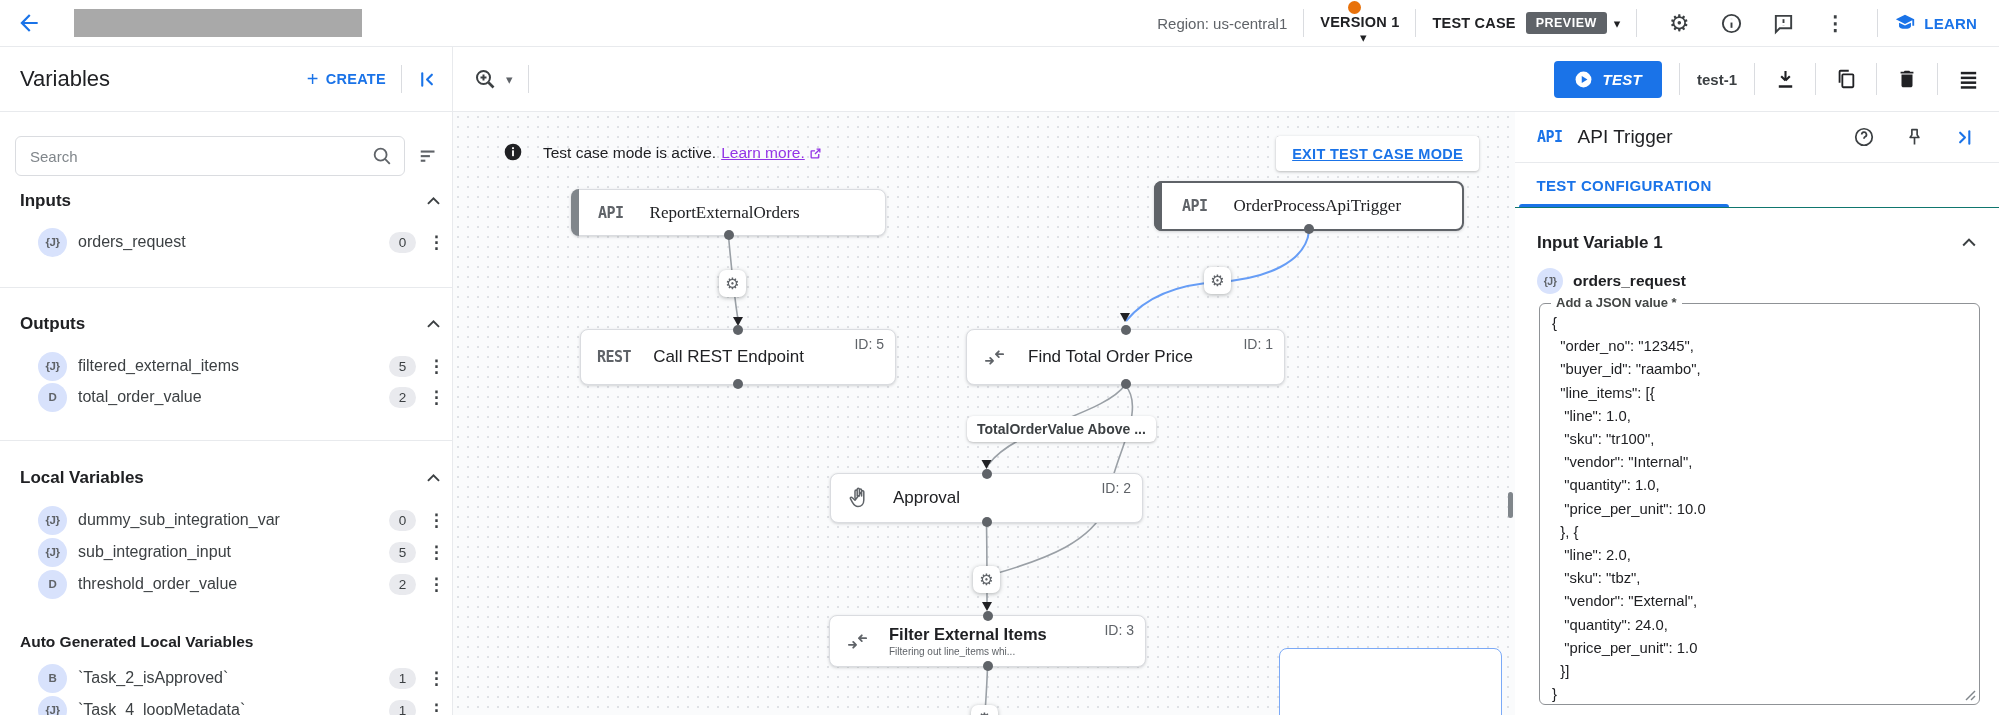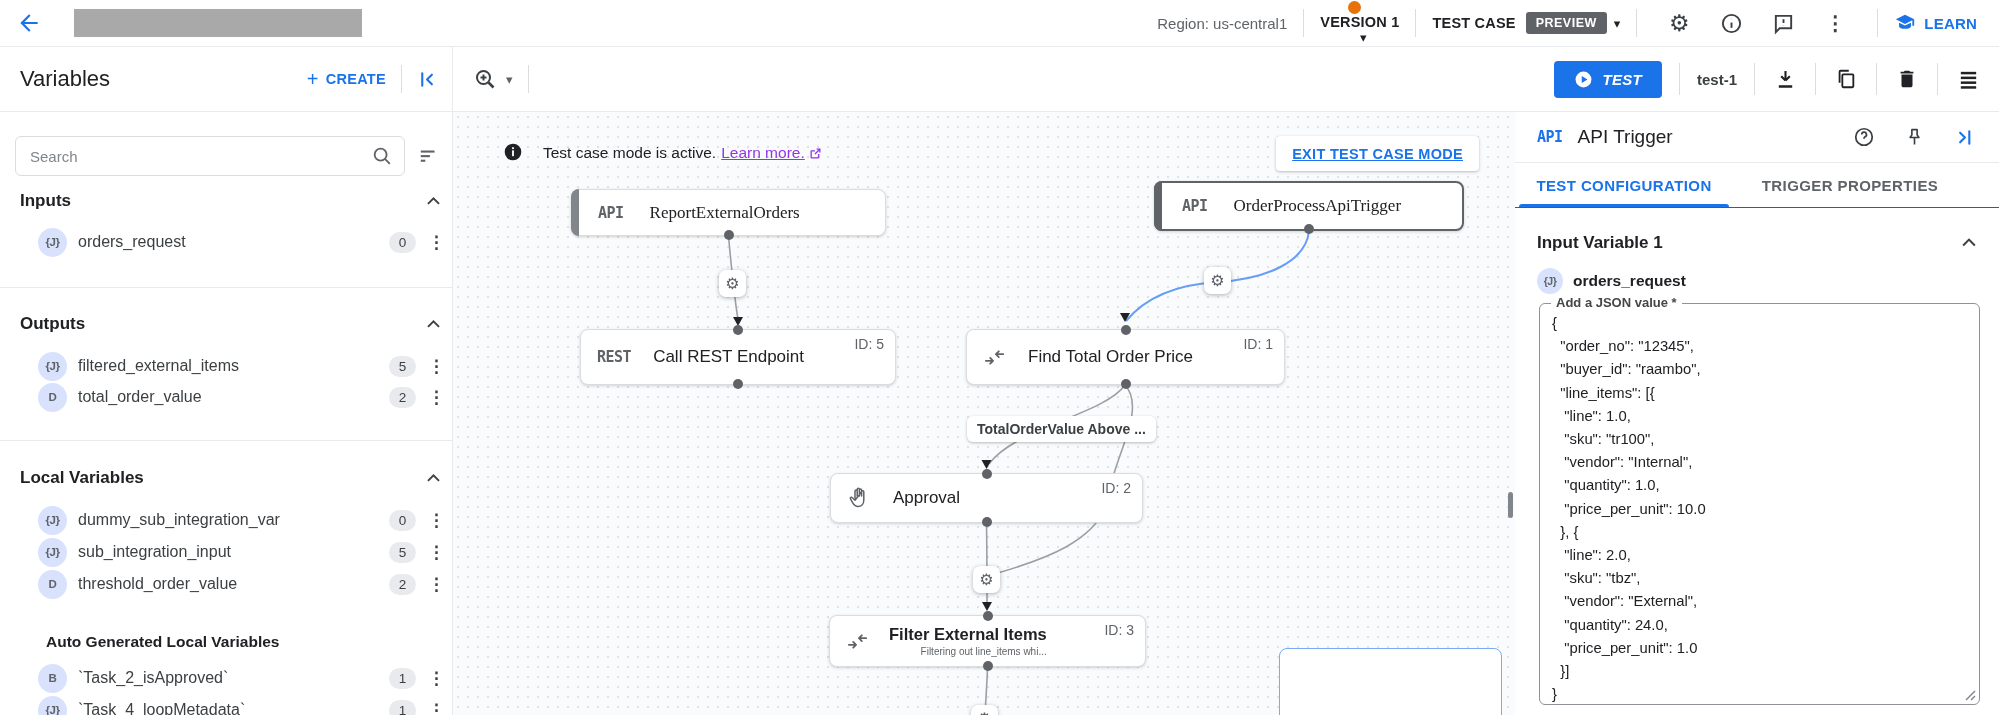--- a/index.html
+++ b/index.html
@@ -66,39 +66,39 @@
   .search-row { position:absolute; top:24px; left:15px; right:10px; display:flex; align-items:center; }
   .search-box { position:relative; width:390px; }
   .search-input { width:100%; height:40px; border:1px solid #dadce0; border-radius:6px;
                   padding:0 42px 0 14px; font-size:15px; color:#202124; outline:none;
                   font-family:"Liberation Sans", sans-serif; }
   .search-input::placeholder { color:#80868b; }
   .search-icon { position:absolute; right:12px; top:9px; }
   .sort-icon { margin-left:13px; cursor:pointer; }
   .shead { position:absolute; left:20px; right:14px; height:26px; display:flex;
            align-items:center; font-weight:bold; font-size:17px; color:#202124; }
-  .shead.small { font-size:15.5px;margin-left:26px; }
+  .shead.small { font-size:15.5px; }
   .shead .chev { position:absolute; left:404px; cursor:pointer; }
   .sdivider { position:absolute; left:0; right:0; height:1px; background:#e8eaed; }
   .vrow { position:absolute; left:0; right:0; height:32px; display:flex; align-items:center;
           padding-left:38px; cursor:pointer; }
   .vicon { width:29px; height:29px; border-radius:50%; background:#d8e2fc; color:#5f6368;
            font-size:11.5px; font-weight:bold; display:flex; align-items:center;
            justify-content:center; letter-spacing:-.5px; flex:none; }
   .vname { margin-left:11px; font-size:16px; color:#3c4043; white-space:nowrap; }
   .vbadge { position:absolute; left:389px; min-width:27px; height:21px; background:#e9eaee;
             border-radius:11px; font-size:13.5px; color:#3c4043; display:flex;
             align-items:center; justify-content:center; padding:0 8px; }
   .vdots { position:absolute; left:428px; font-size:17px; font-weight:bold; color:#3c4043;
            cursor:pointer; line-height:1; }
 
   
   .canvas { flex:1; position:relative; overflow:hidden; background:#fafbfc;
             background-image:radial-gradient(circle, #dfe1e5 1.3px, transparent 1.5px);
-            background-size:10px 10px;text-align:right; }
+            background-size:10px 10px; }
   .edges { position:absolute; left:0; top:0; z-index:1; pointer-events:none; }
   .banner-info { position:absolute; left:50px; top:30px; z-index:6; }
   .banner-text { position:absolute; left:90px; top:32px; z-index:6; font-size:15.5px; color:#202124; }
   .banner-link { color:#9334e6; text-decoration:underline; cursor:pointer; margin-left:5px; }
   .ext-icon { display:inline-block; vertical-align:-2px; margin-left:4px; }
   .exit-btn { position:absolute; right:36px; top:24px; height:35px; z-index:6; background:#fff;
               border-radius:4px; box-shadow:0 1px 3px rgba(60,64,67,.35); color:#1a73e8;
               font-weight:bold; font-size:14.5px; letter-spacing:.3px; display:flex;
               align-items:center; padding:0 16px; cursor:pointer;text-decoration:underline; }
   .node { position:absolute; z-index:3; background:#fff; border:1px solid #dadce0;
@@ -528,21 +528,20 @@
         <span class="icon-btn">
           <svg width="21" height="21" viewBox="0 0 24 24" fill="none" stroke="#1a73e8" stroke-width="2.4" stroke-linecap="round" stroke-linejoin="round">
               <polyline points="7,6.5 12.5,12 7,17.5"></polyline>
               <line x1="17.5" y1="5" x2="17.5" y2="19"></line>
             </svg>
         </span>
       </span>
     </div>
     <div class="panel-tabs">
       <div class="tab t1 active">TEST CONFIGURATION</div>
-      <div class="tab t2">TRIGGER PROPERTIES</div>
     </div>
     <div class="input-var-row">
       <span class="input-var-title">Input Variable 1</span>
       <span class="chev">
         <svg width="20" height="20" viewBox="0 0 24 24" fill="none" stroke="#3c4043" stroke-width="2.4">
             <polyline points="5,15 12,8 19,15"></polyline>
           </svg>
       </span>
     </div>
     <div class="pvar-row">

